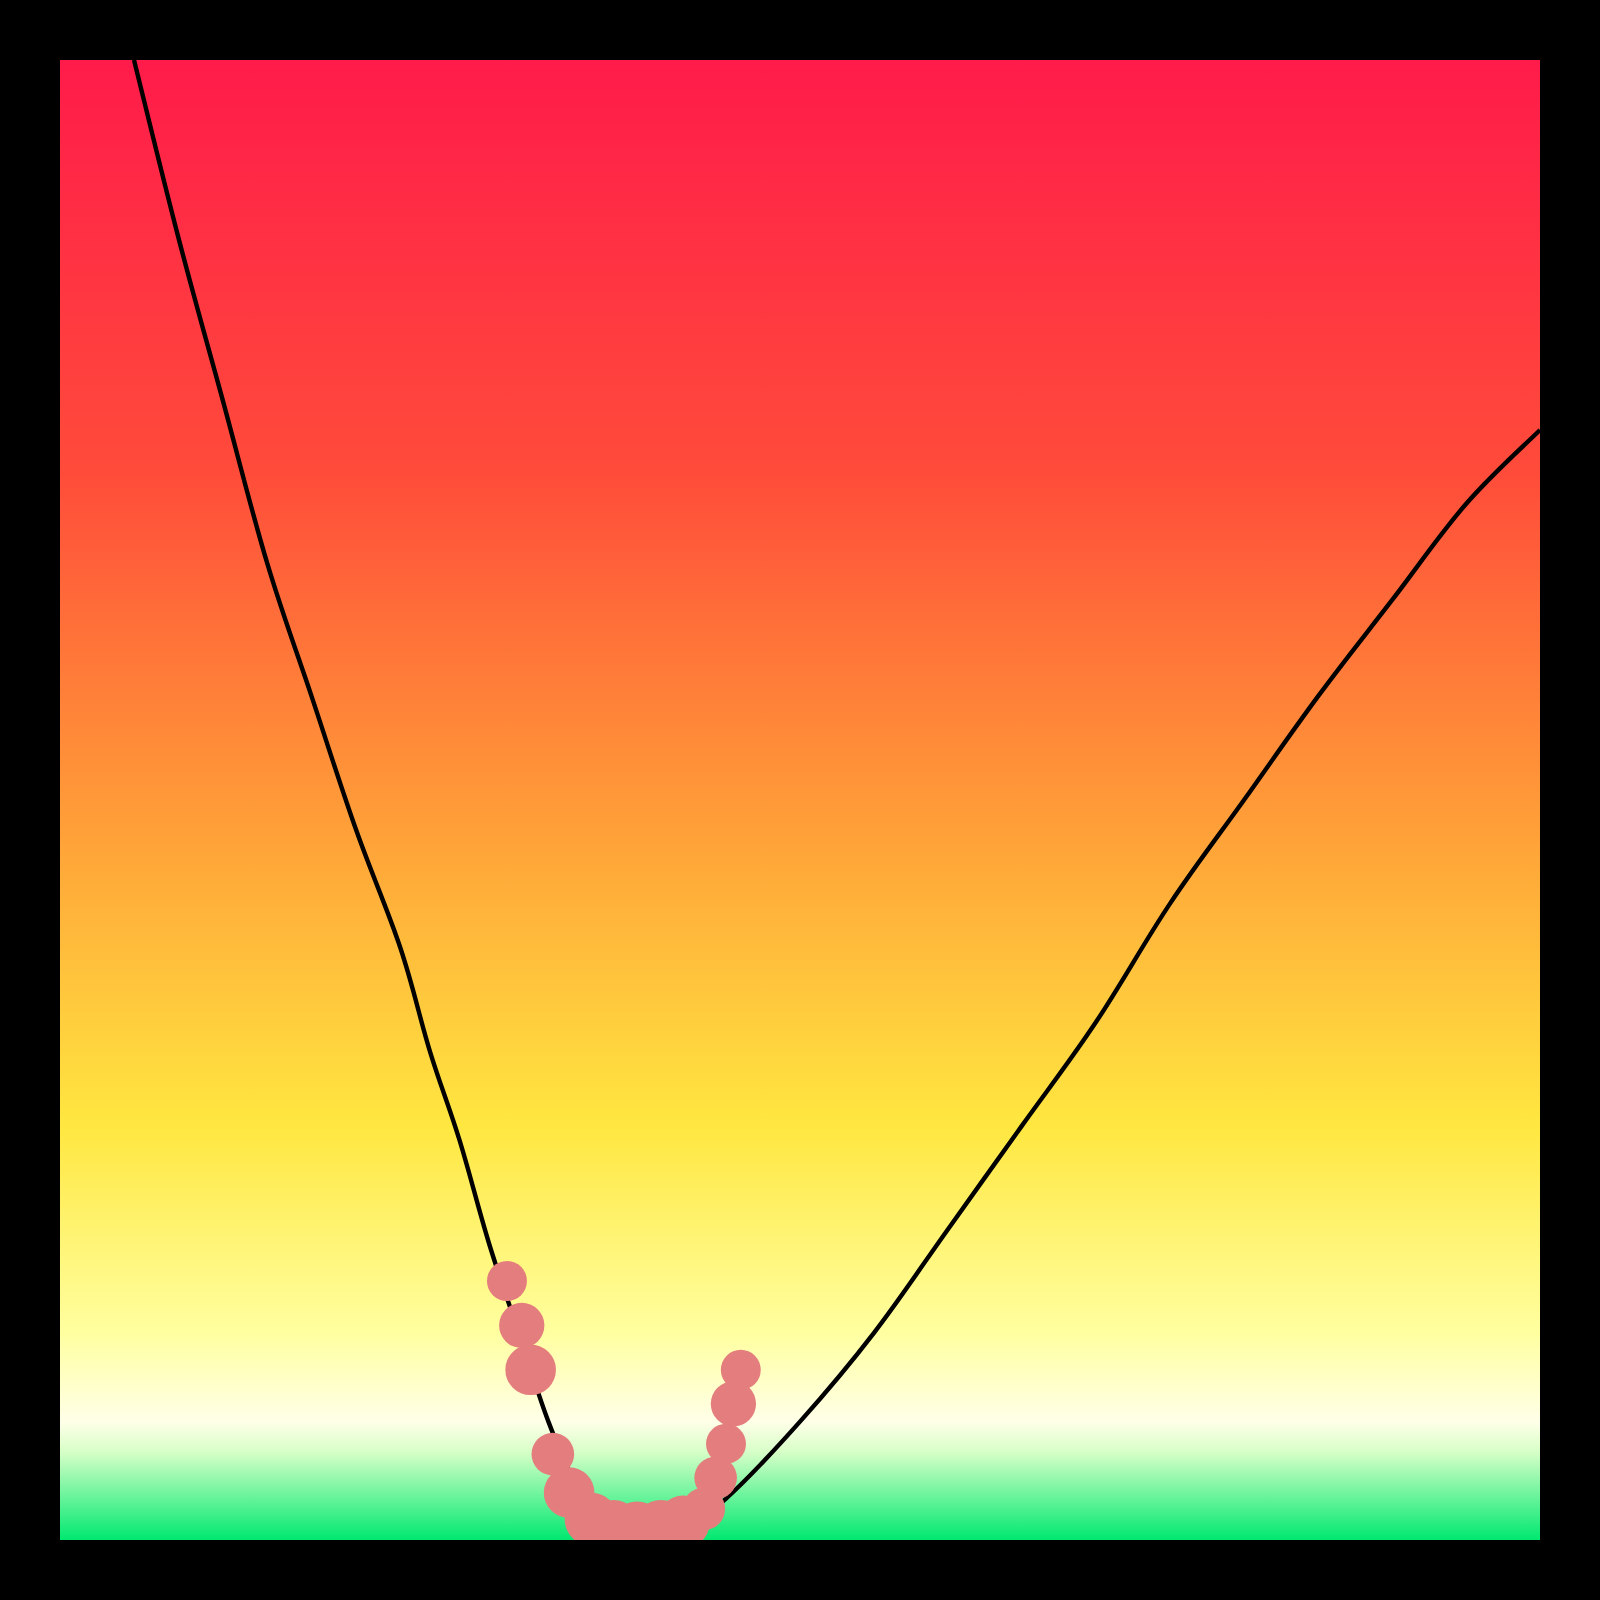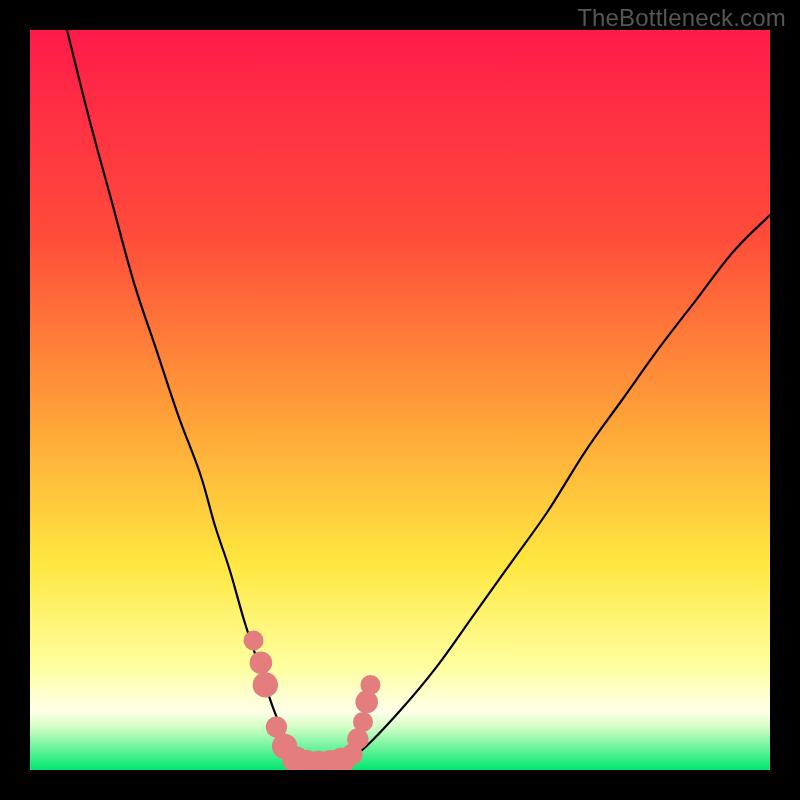--- a/index.html
+++ b/index.html
@@ -36,21 +36,20 @@
     user-select: none;
   }
   svg {
     display: block;
   }
 </style>
 </head>
 <body>
 
 <div class="frame">
-  <div class="watermark">TheBottleneck.com</div>
   <div class="plot-area">
     <svg id="chart-svg" width="740" height="740" viewBox="0 0 740 740">
       <defs>
         <linearGradient id="bgGrad" x1="0" y1="0" x2="0" y2="1">
           <stop id="gs0" offset="0%" stop-color="#ff1b4a"></stop>
           <stop id="gs1" offset="28%" stop-color="#ff4c3a"></stop>
           <stop id="gs2" offset="52%" stop-color="#ffa038"></stop>
           <stop id="gs3" offset="72%" stop-color="#ffe740"></stop>
           <stop id="gs4" offset="86%" stop-color="#ffffa0"></stop>
           <stop id="gs6" offset="92%" stop-color="#ffffe8"></stop>

